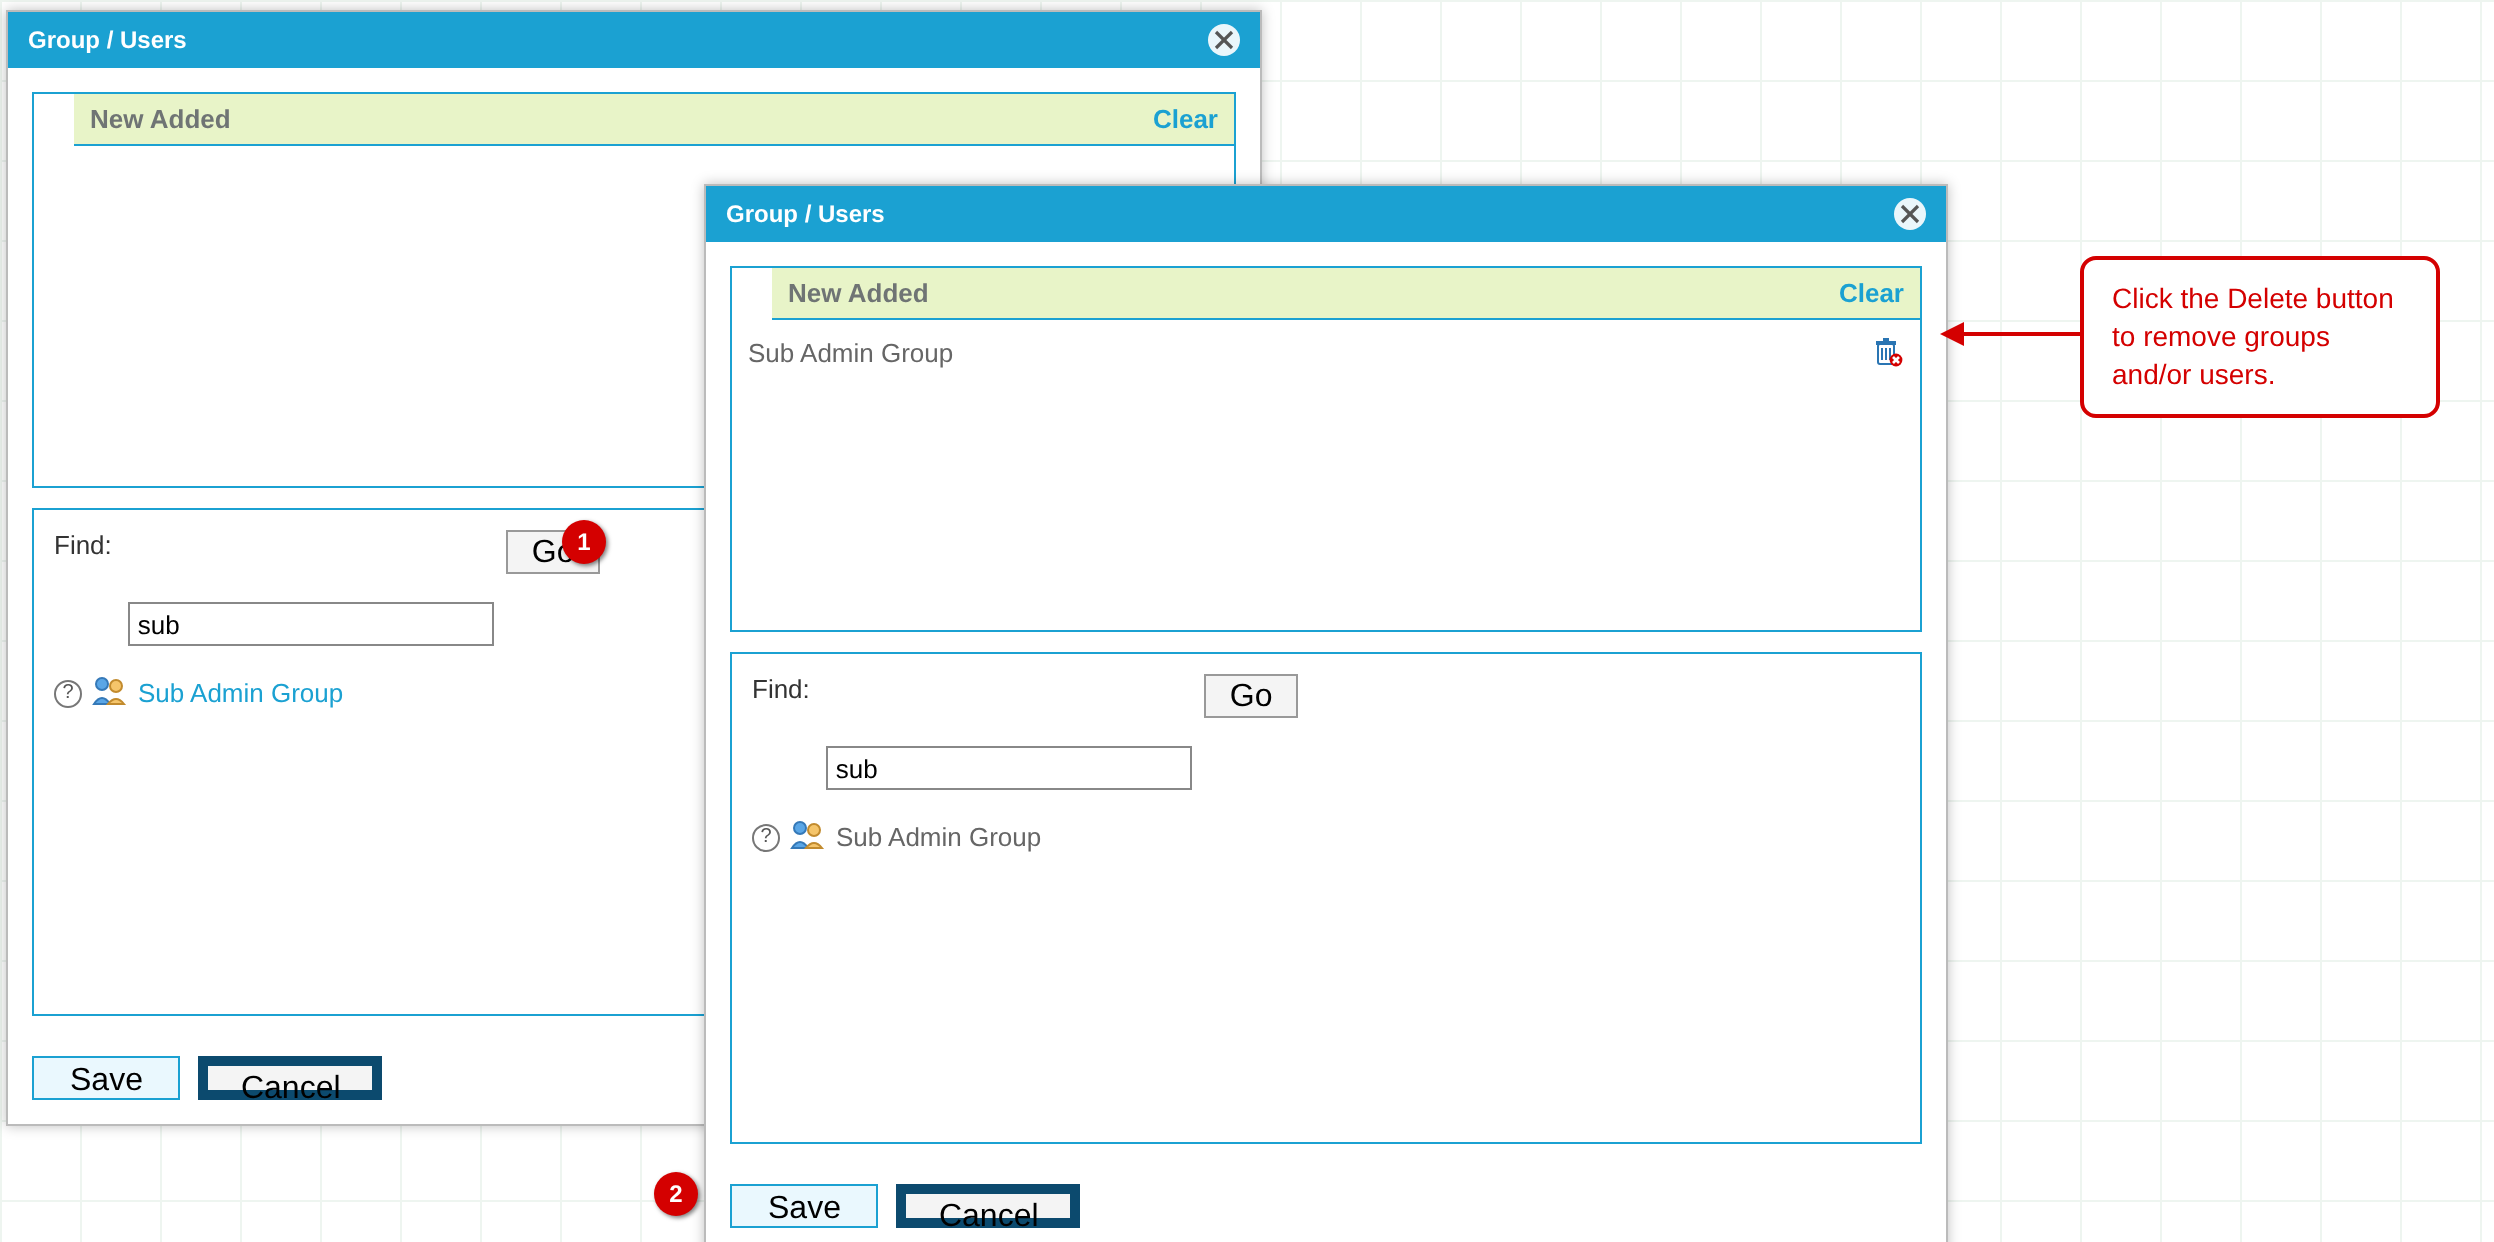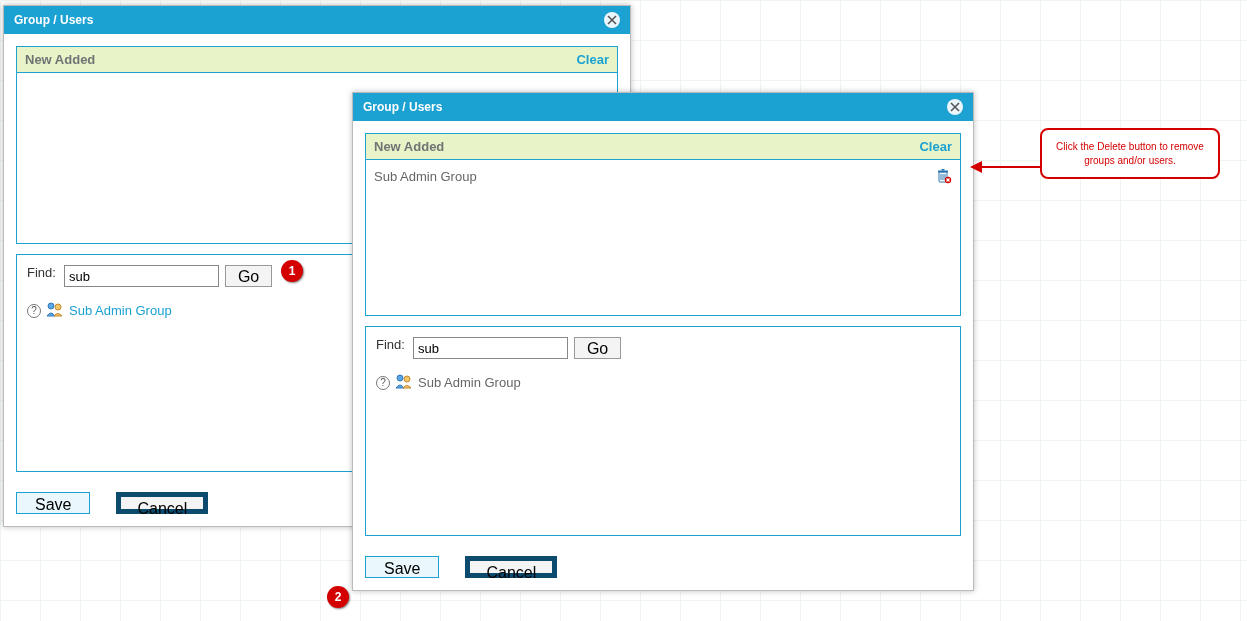--- a/index.html
+++ b/index.html
@@ -11,43 +11,43 @@
       z-index: 0;
     }
     
     .dialog { position: absolute; background: #fff; border: 1px solid #bbb; box-shadow: 0 0 6px rgba(0,0,0,0.25); }
     .titlebar { background: #1ba1d2; color: #fff; font-weight: bold; padding: 6px 10px; display: flex; align-items: center; justify-content: space-between; }
     .titlebar .title { font-size: 12px; }
     .close-btn { width: 16px; height: 16px; border-radius: 50%; background: #eaf6fb; color: #444; display: flex; align-items: center; justify-content: center; font-size: 11px; cursor: pointer; }
 
     .body { padding: 12px; }
     .pane { border: 1px solid #1ba1d2; background: #fff; }
-    .pane-header { background: #e8f4c8; border-bottom: 1px solid #1ba1d2; padding: 5px 8px; display: flex; justify-content: space-between; align-items: center; font-weight: bold; color: #6f7474; }
+    .pane-header { background: #e8f4c8; border-bottom: 1px solid #1ba1d2; padding: 5px 8px; display: flex; justify-content: space-between; align-items: center; font-weight: bold; color: #6f7474; margin-left: 20px; }
     .pane-header .clear { color: #1ba1d2; font-weight: bold; cursor: pointer; }
     .added-list { padding: 6px 8px; min-height: 150px; color: #666; }
     .added-row { display: flex; justify-content: space-between; align-items: center; padding: 2px 0; }
     .added-row .name { color: #666; }
     .trash-btn { cursor: pointer; display: inline-flex; }
 
     .find-row { padding: 10px 10px 6px 10px; display: flex; gap: 6px; }
     .find-row label { margin-right: 2px; color:#333; }
-    .find-input { border: 1px solid #888; padding: 2px 4px; font-size: 13px; width: 155px; height: 22px; }
+    .find-input { border: 1px solid #888; padding: 2px 4px; font-size: 13px; width: 183px; height: 22px; margin-top: 36px; }
     .btn { background: #f4f4f4; border: 1px solid #999; padding: 2px 12px; font-size: 16px; cursor: pointer; height: 22px; }
 
     .result-list { padding: 6px 10px 10px 10px; min-height: 140px; }
     .result-item { display: flex; align-items: center; gap: 5px; color: #1ba1d2; padding: 2px 0; }
     .help-icon { width: 14px; height: 14px; border: 1px solid #777; border-radius: 50%; display:inline-flex; align-items:center; justify-content:center; font-size: 10px; color:#555; background:#fff; }
 
-    .footer { padding: 8px 12px 12px 12px; display:flex; gap: 26px; }
+    .footer { padding: 8px 12px 12px 12px; display:flex; gap: 9px; }
     .btn.primary { border: 1px solid #1ba1d2; background: #eaf8fe; padding: 3px 18px; }
     .btn.secondary { border: 5px solid #0c4a6e; background: #f4f4f4; padding: 3px 16px; }
 
     
     .ann-marker { position: absolute; width: 22px; height: 22px; border-radius: 50%; background: #d40000; color: #fff; font-weight: bold; display:flex; align-items:center; justify-content:center; font-size: 12px; box-shadow: 1px 1px 2px rgba(0,0,0,0.5); z-index: 20; }
-    .ann-box { position: absolute; border: 2px solid #d40000; border-radius: 8px; padding: 10px 14px; color: #d40000; text-align: center; font-size: 10px; line-height: 1.35; background: #fff; z-index: 20; }
+    .ann-box { position: absolute; border: 2px solid #d40000; border-radius: 8px; padding: 10px 14px; color: #d40000; text-align: left; font-size: 14px; line-height: 1.35; background: #fff; z-index: 20; }
     .ann-arrow-line { position: absolute; height: 2px; background: #d40000; z-index: 19; }
     .ann-arrow-head { position: absolute; width: 0; height: 0; border-top: 6px solid transparent; border-bottom: 6px solid transparent; border-right: 12px solid #d40000; z-index: 19; }
 
     
     #dialog1 { left: 3px; top: 5px; width: 628px; }
     #dialog2 { left: 352px; top: 92px; width: 622px; }
 
     .no-link { color: #666; }
   </style>
 </head>

